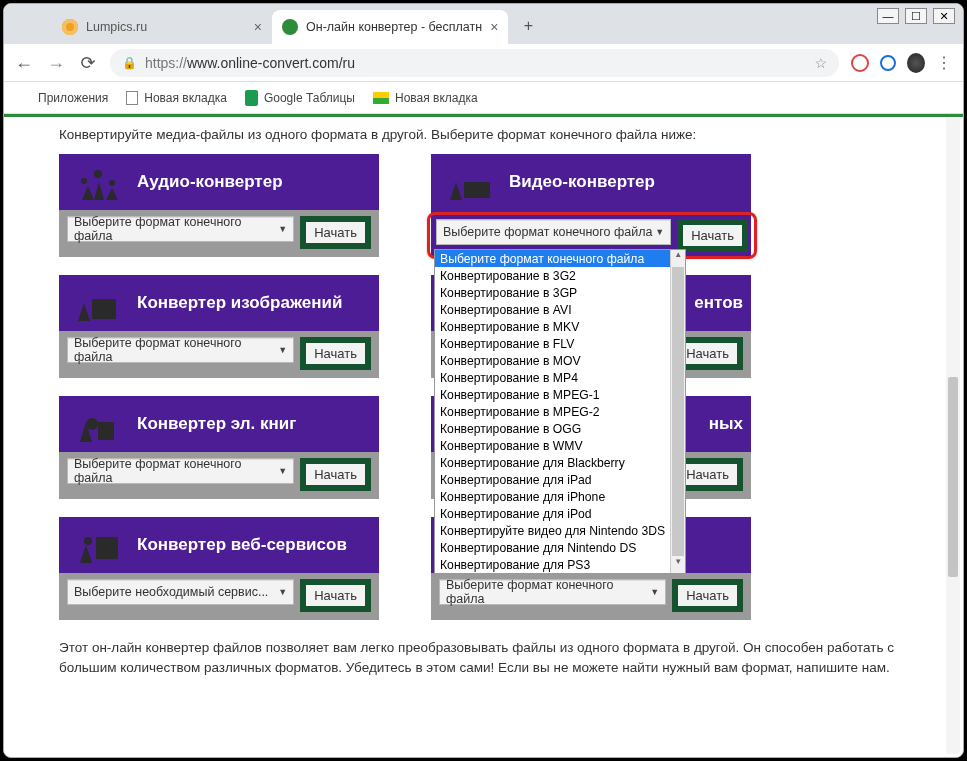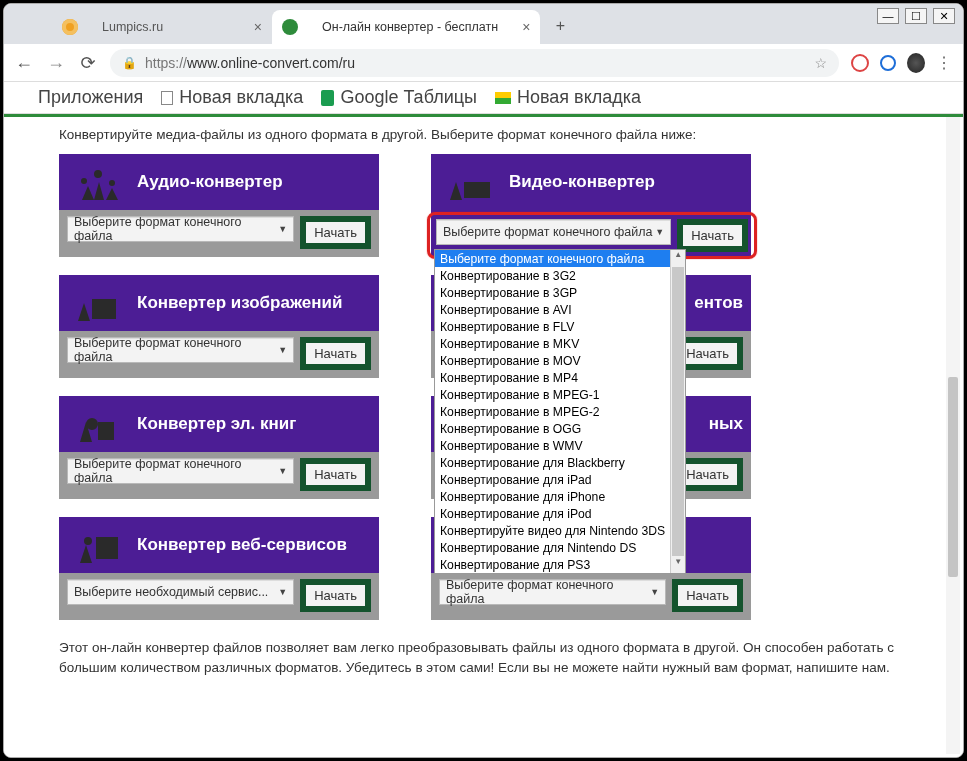--- a/index.html
+++ b/index.html
@@ -47,21 +47,21 @@
   .tab {
     height: 34px;
     min-width: 220px;
     background: #dee1e6;
     border-radius: 8px 8px 0 0;
     display: flex;
     align-items: center;
     padding: 0 10px;
     font-size: 12.5px;
     color: #555;
-    gap: 24px;
+    gap: 8px;
     position: relative;
   }
   .tab.active { background: #fff; color: #333; }
   .tab .favicon { width: 16px; height: 16px; border-radius: 50%; flex-shrink: 0; }
   .tab .tab-title { flex: 1; overflow: hidden; white-space: nowrap; text-overflow: ellipsis; }
   .tab .tab-close { font-size: 14px; color: #666; flex-shrink: 0; }
   .newtab {
     width: 28px; height: 28px;
     display: flex; align-items: center; justify-content: center;
     font-size: 16px; color: #555; margin-left: 6px; margin-bottom: 4px;
@@ -96,21 +96,21 @@
   .addr-icon { width: 18px; height: 18px; font-size: 16px; display: flex; align-items: center; justify-content: center; }
   
   .bookmarks {
     height: 32px;
     background: #fff;
     border-bottom: 1px solid #ddd;
     display: flex;
     align-items: center;
     padding: 0 12px;
     gap: 18px;
-    font-size: 18px;
+    font-size: 12px;
     color: #444;
   }
   .bookmark { display: flex; align-items: center; gap: 6px; }
   .bm-icon { width: 16px; height: 16px; display: flex; align-items: center; justify-content: center; font-size: 14px; }
   
   .page {
     flex: 1;
     overflow: hidden;
     position: relative;
     background: #fff;
@@ -381,22 +381,22 @@
                   <span class="arrow">▼</span>
                 </div>
               <div class="startbtn">Начать</div>
             </div>
             <div class="dropdown-list">
               <div class="dd-items" id="dd-items">
                   <div class="dd-item selected">Выберите формат конечного файла</div>
                   <div class="dd-item">Конвертирование в 3G2</div>
                   <div class="dd-item">Конвертирование в 3GP</div>
                   <div class="dd-item">Конвертирование в AVI</div>
+                  <div class="dd-item">Конвертирование в MKV</div>
                   <div class="dd-item">Конвертирование в FLV</div>
-                  <div class="dd-item">Конвертирование в MKV</div>
                   <div class="dd-item">Конвертирование в MOV</div>
                   <div class="dd-item">Конвертирование в MP4</div>
                   <div class="dd-item">Конвертирование в MPEG-1</div>
                   <div class="dd-item">Конвертирование в MPEG-2</div>
                   <div class="dd-item">Конвертирование в OGG</div>
                   <div class="dd-item">Конвертирование в WMV</div>
                   <div class="dd-item">Конвертирование для Blackberry</div>
                   <div class="dd-item">Конвертирование для iPad</div>
                   <div class="dd-item">Конвертирование для iPhone</div>
                   <div class="dd-item">Конвертирование для iPod</div>

